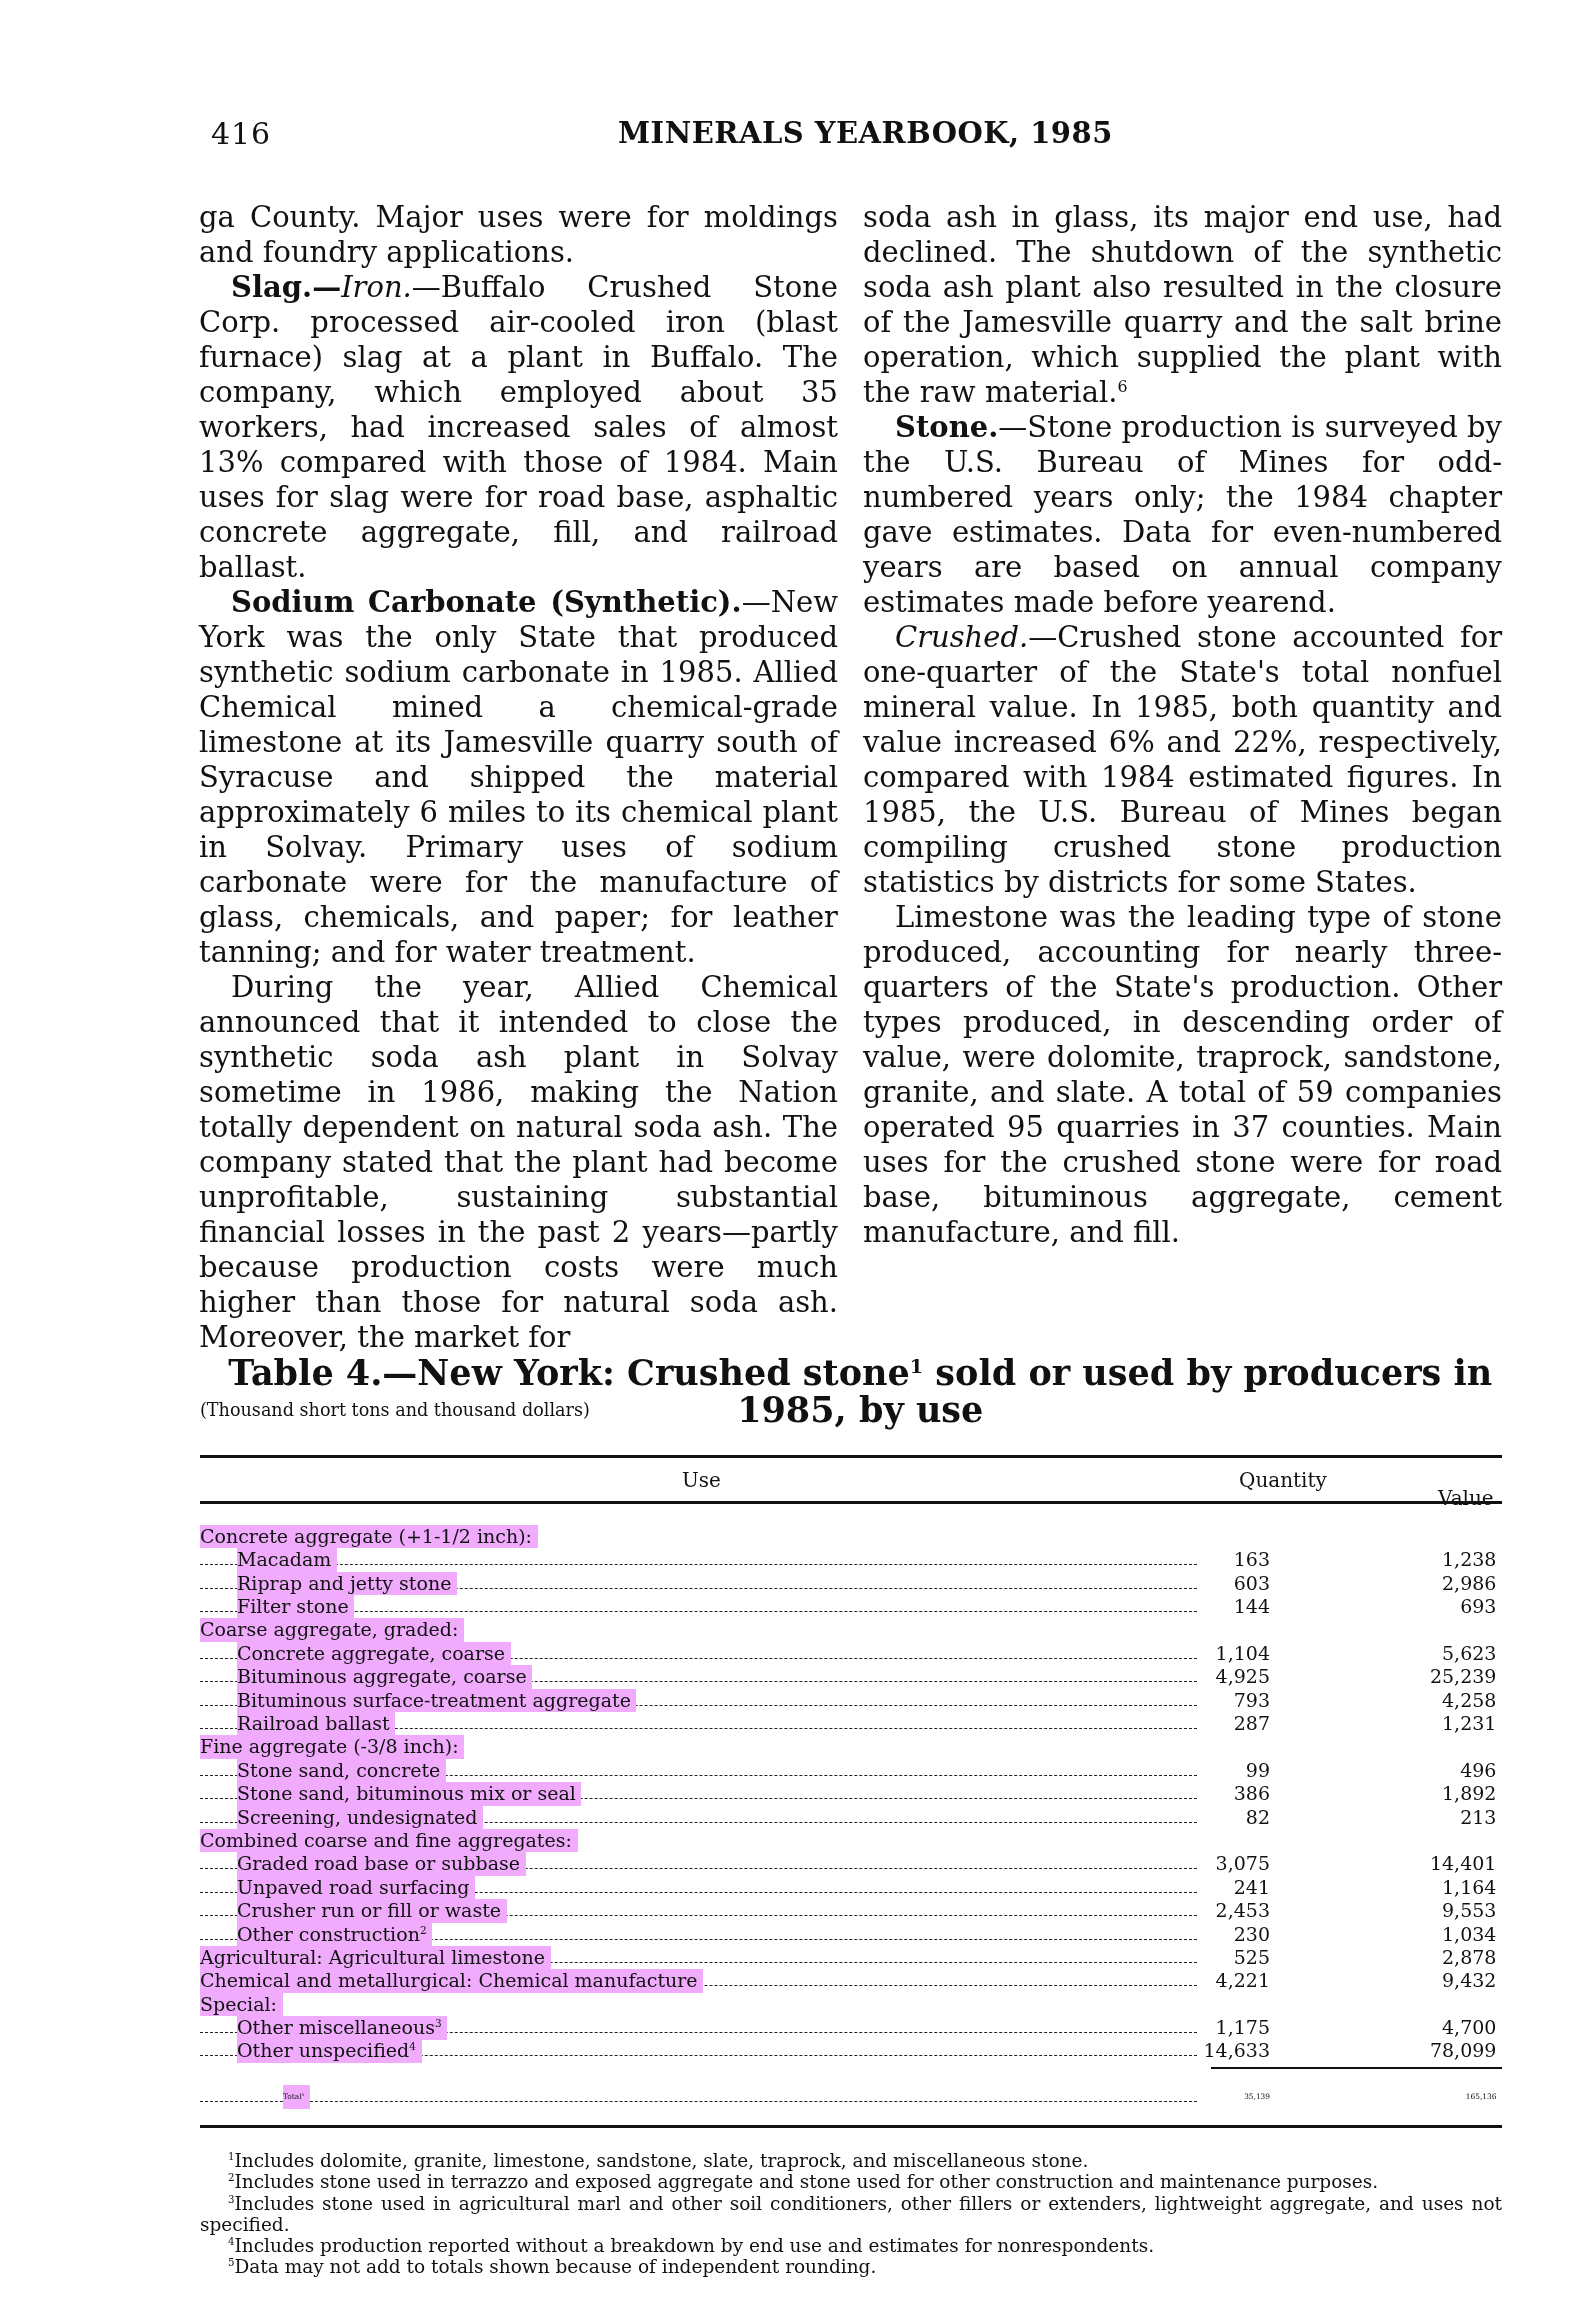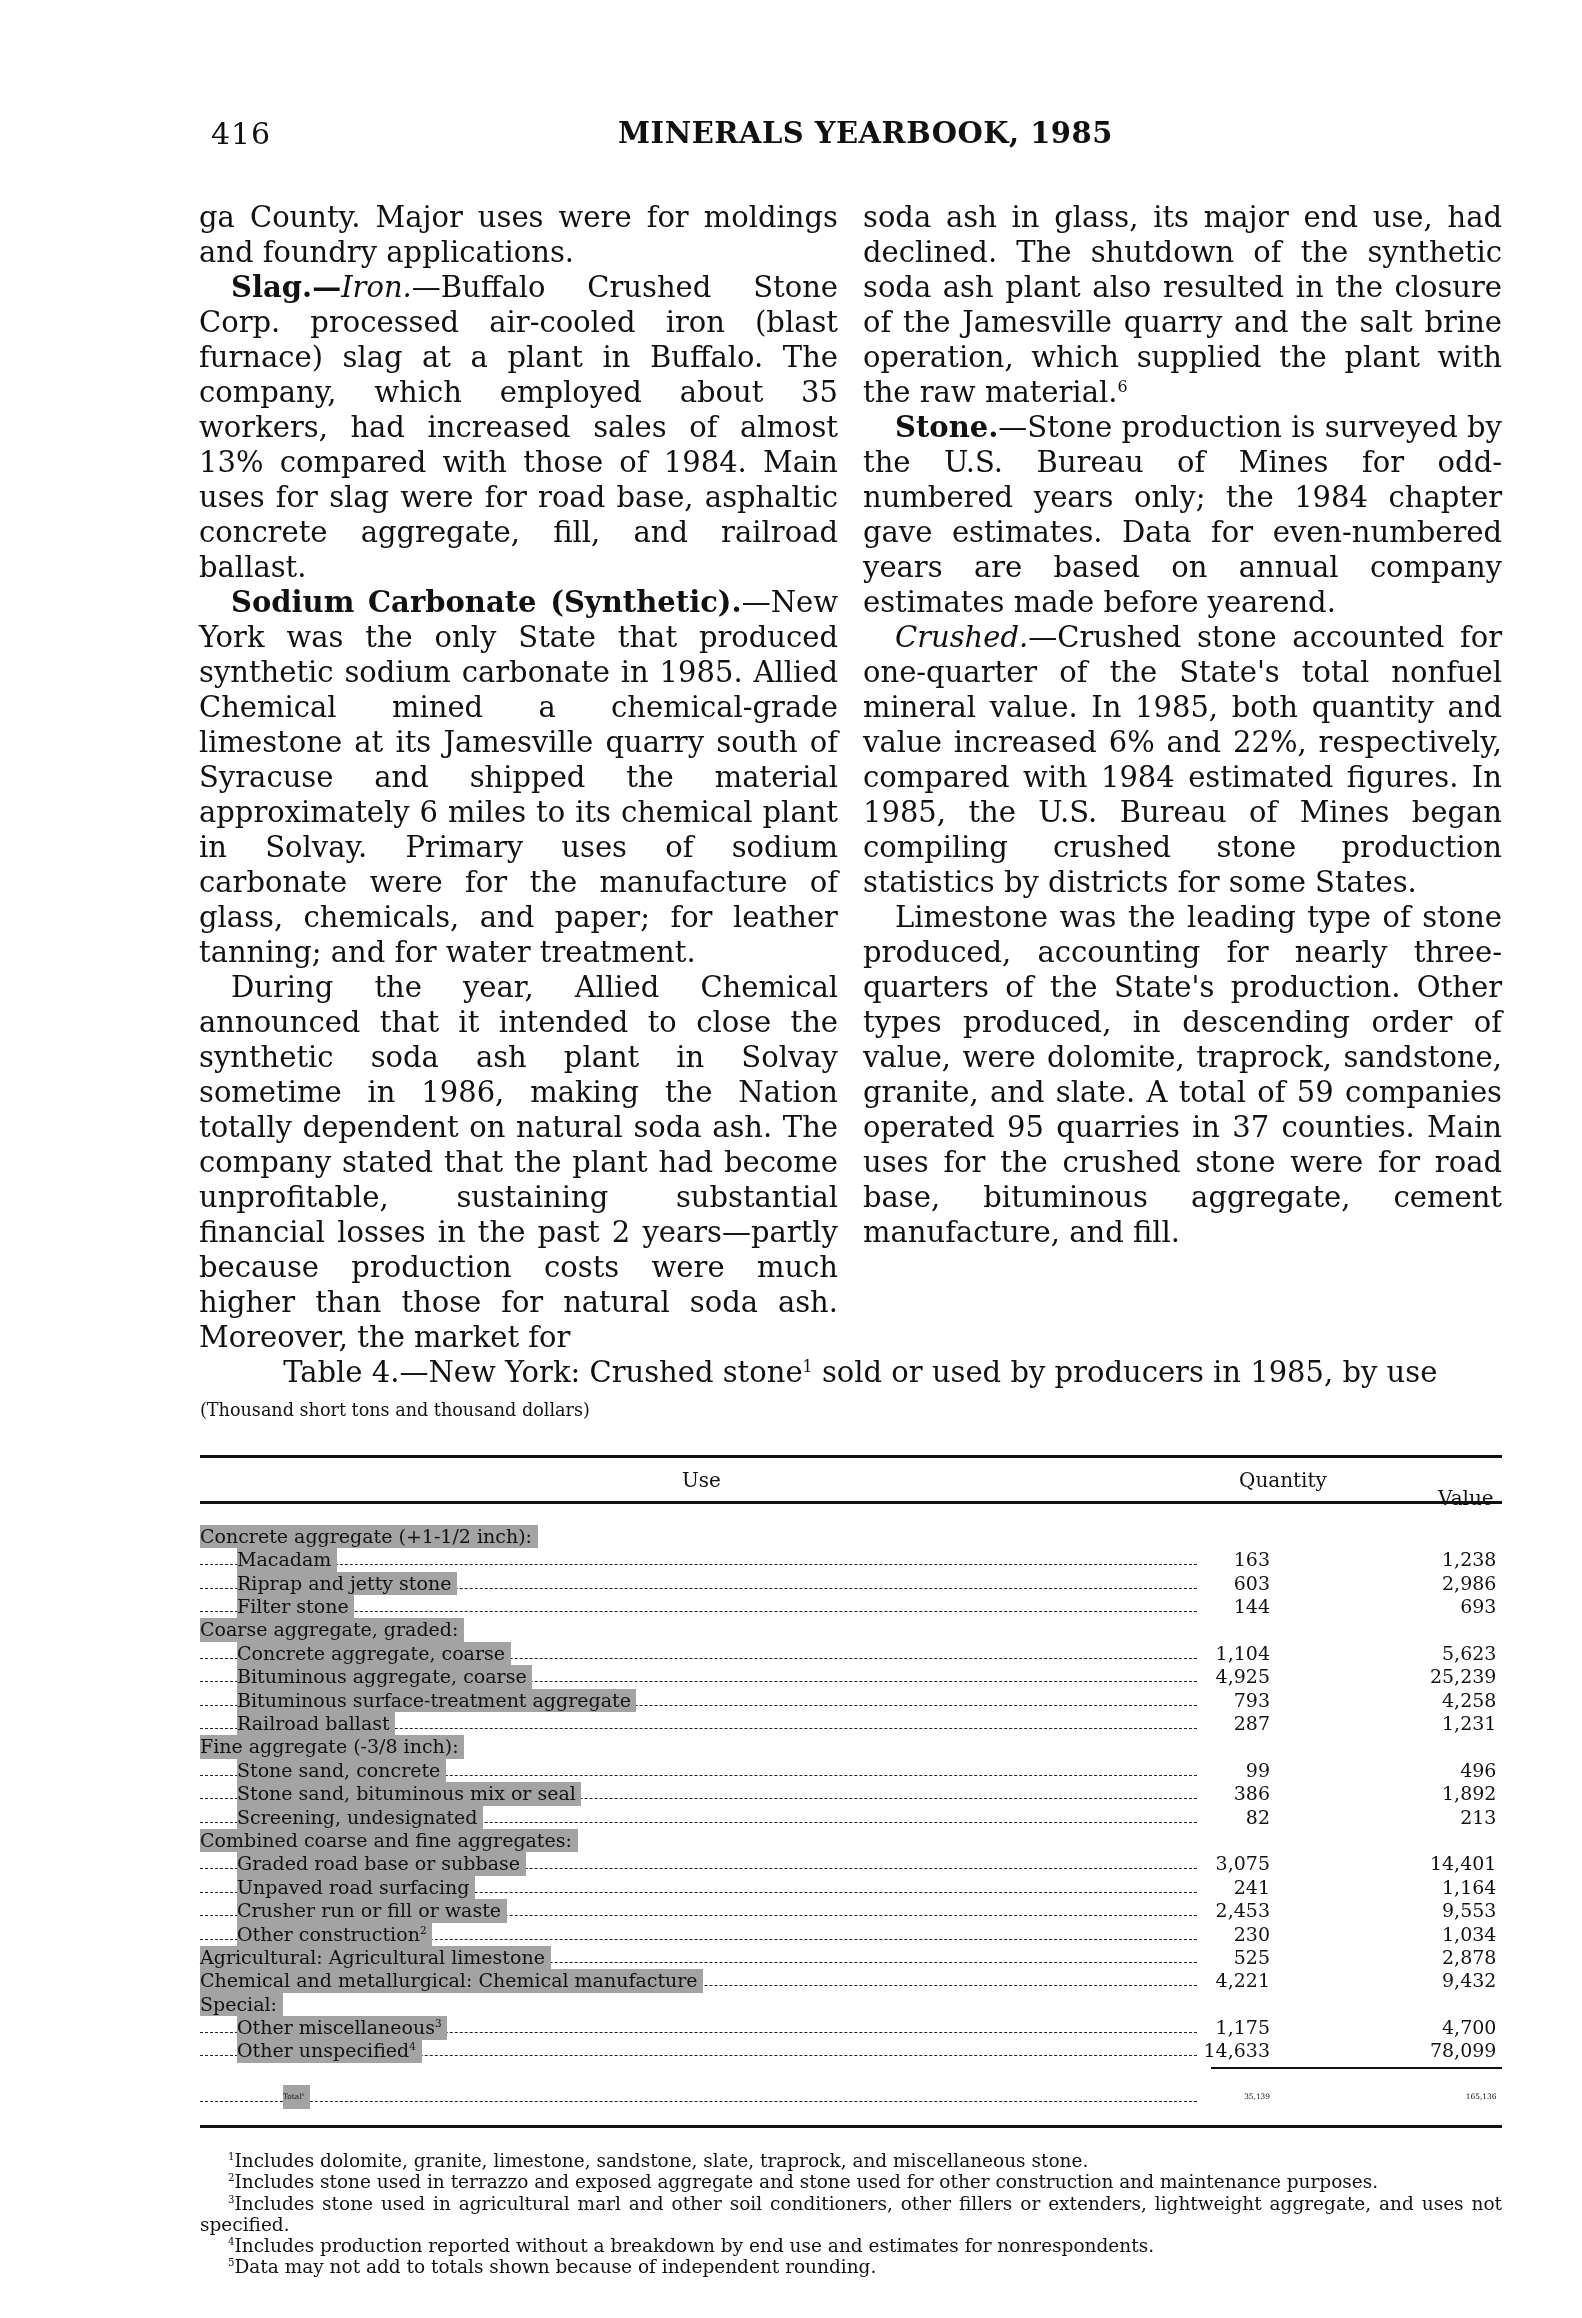--- a/index.html
+++ b/index.html
@@ -26,38 +26,38 @@
     .col-left { left: 199px; }
     .col-right { left: 863px; }
     .col p { margin: 0; text-indent: 0; }
     .col p.indent { text-indent: 32px; }
     .b { font-weight: bold; }
     .i { font-style: italic; }
     sup { font-size: 0.55em; line-height: 0; vertical-align: 0.65em; }
 
     .table-block { position: absolute; left: 200px; top: 1354px; width: 1302px; }
     .table-title {
-      text-align: center; font-size: 29px; font-weight: normal; margin-left: 18.5px;
+      text-align: center; font-size: 35px; font-weight: bold; margin-left: 18.5px;
       height: 37px; line-height: 37px;
     }
     .table-subtitle {
       font-size: 17.6px; height: 28px; line-height: 28px; margin-top: 4.6px;
     }
     .thead {
       position: relative; height: 43px; margin-top: 31px;
       border-top: 3.2px solid #111; border-bottom: 3.2px solid #111;
       font-size: 20px;
     }
     .th-use { position: absolute; left: 482px; top: 10.2px; }
     .th-qty { position: absolute; left: 1039px; top: 10.2px; }
     .th-val { position: absolute; right: 8.3px; top: 10.2px; margin-top: 18px; }
 
     .tbody { position: relative; margin-top: 21.3px; font-size: 19px; }
     .row { position: relative; height: 23.4px; line-height: 23.4px; white-space: nowrap; }
-    .row .label { position: absolute; left: 0; top: 0; background: #a3a3a3; padding-right: 5.6px; z-index: 2; }
+    .row .label { position: absolute; left: 0; top: 0; background: #f0abfc; padding-right: 5.6px; z-index: 2; }
     .row.sub .label { left: 37px; }
     .row.total .label { left: 83px; }
     .row .leader {
       position: absolute; left: 0; width: 997px; top: 16px;
       border-bottom: 1.9px dashed #222; z-index: 1;
     }
     .row .qty { position: absolute; right: 232px; top: 0; text-align: right; }
     .row .val { position: absolute; right: 5.6px; top: 0; text-align: right; }
     .sum-rule {
       position: relative; margin-left: 1011px; height: 2.8px; background: #111;

